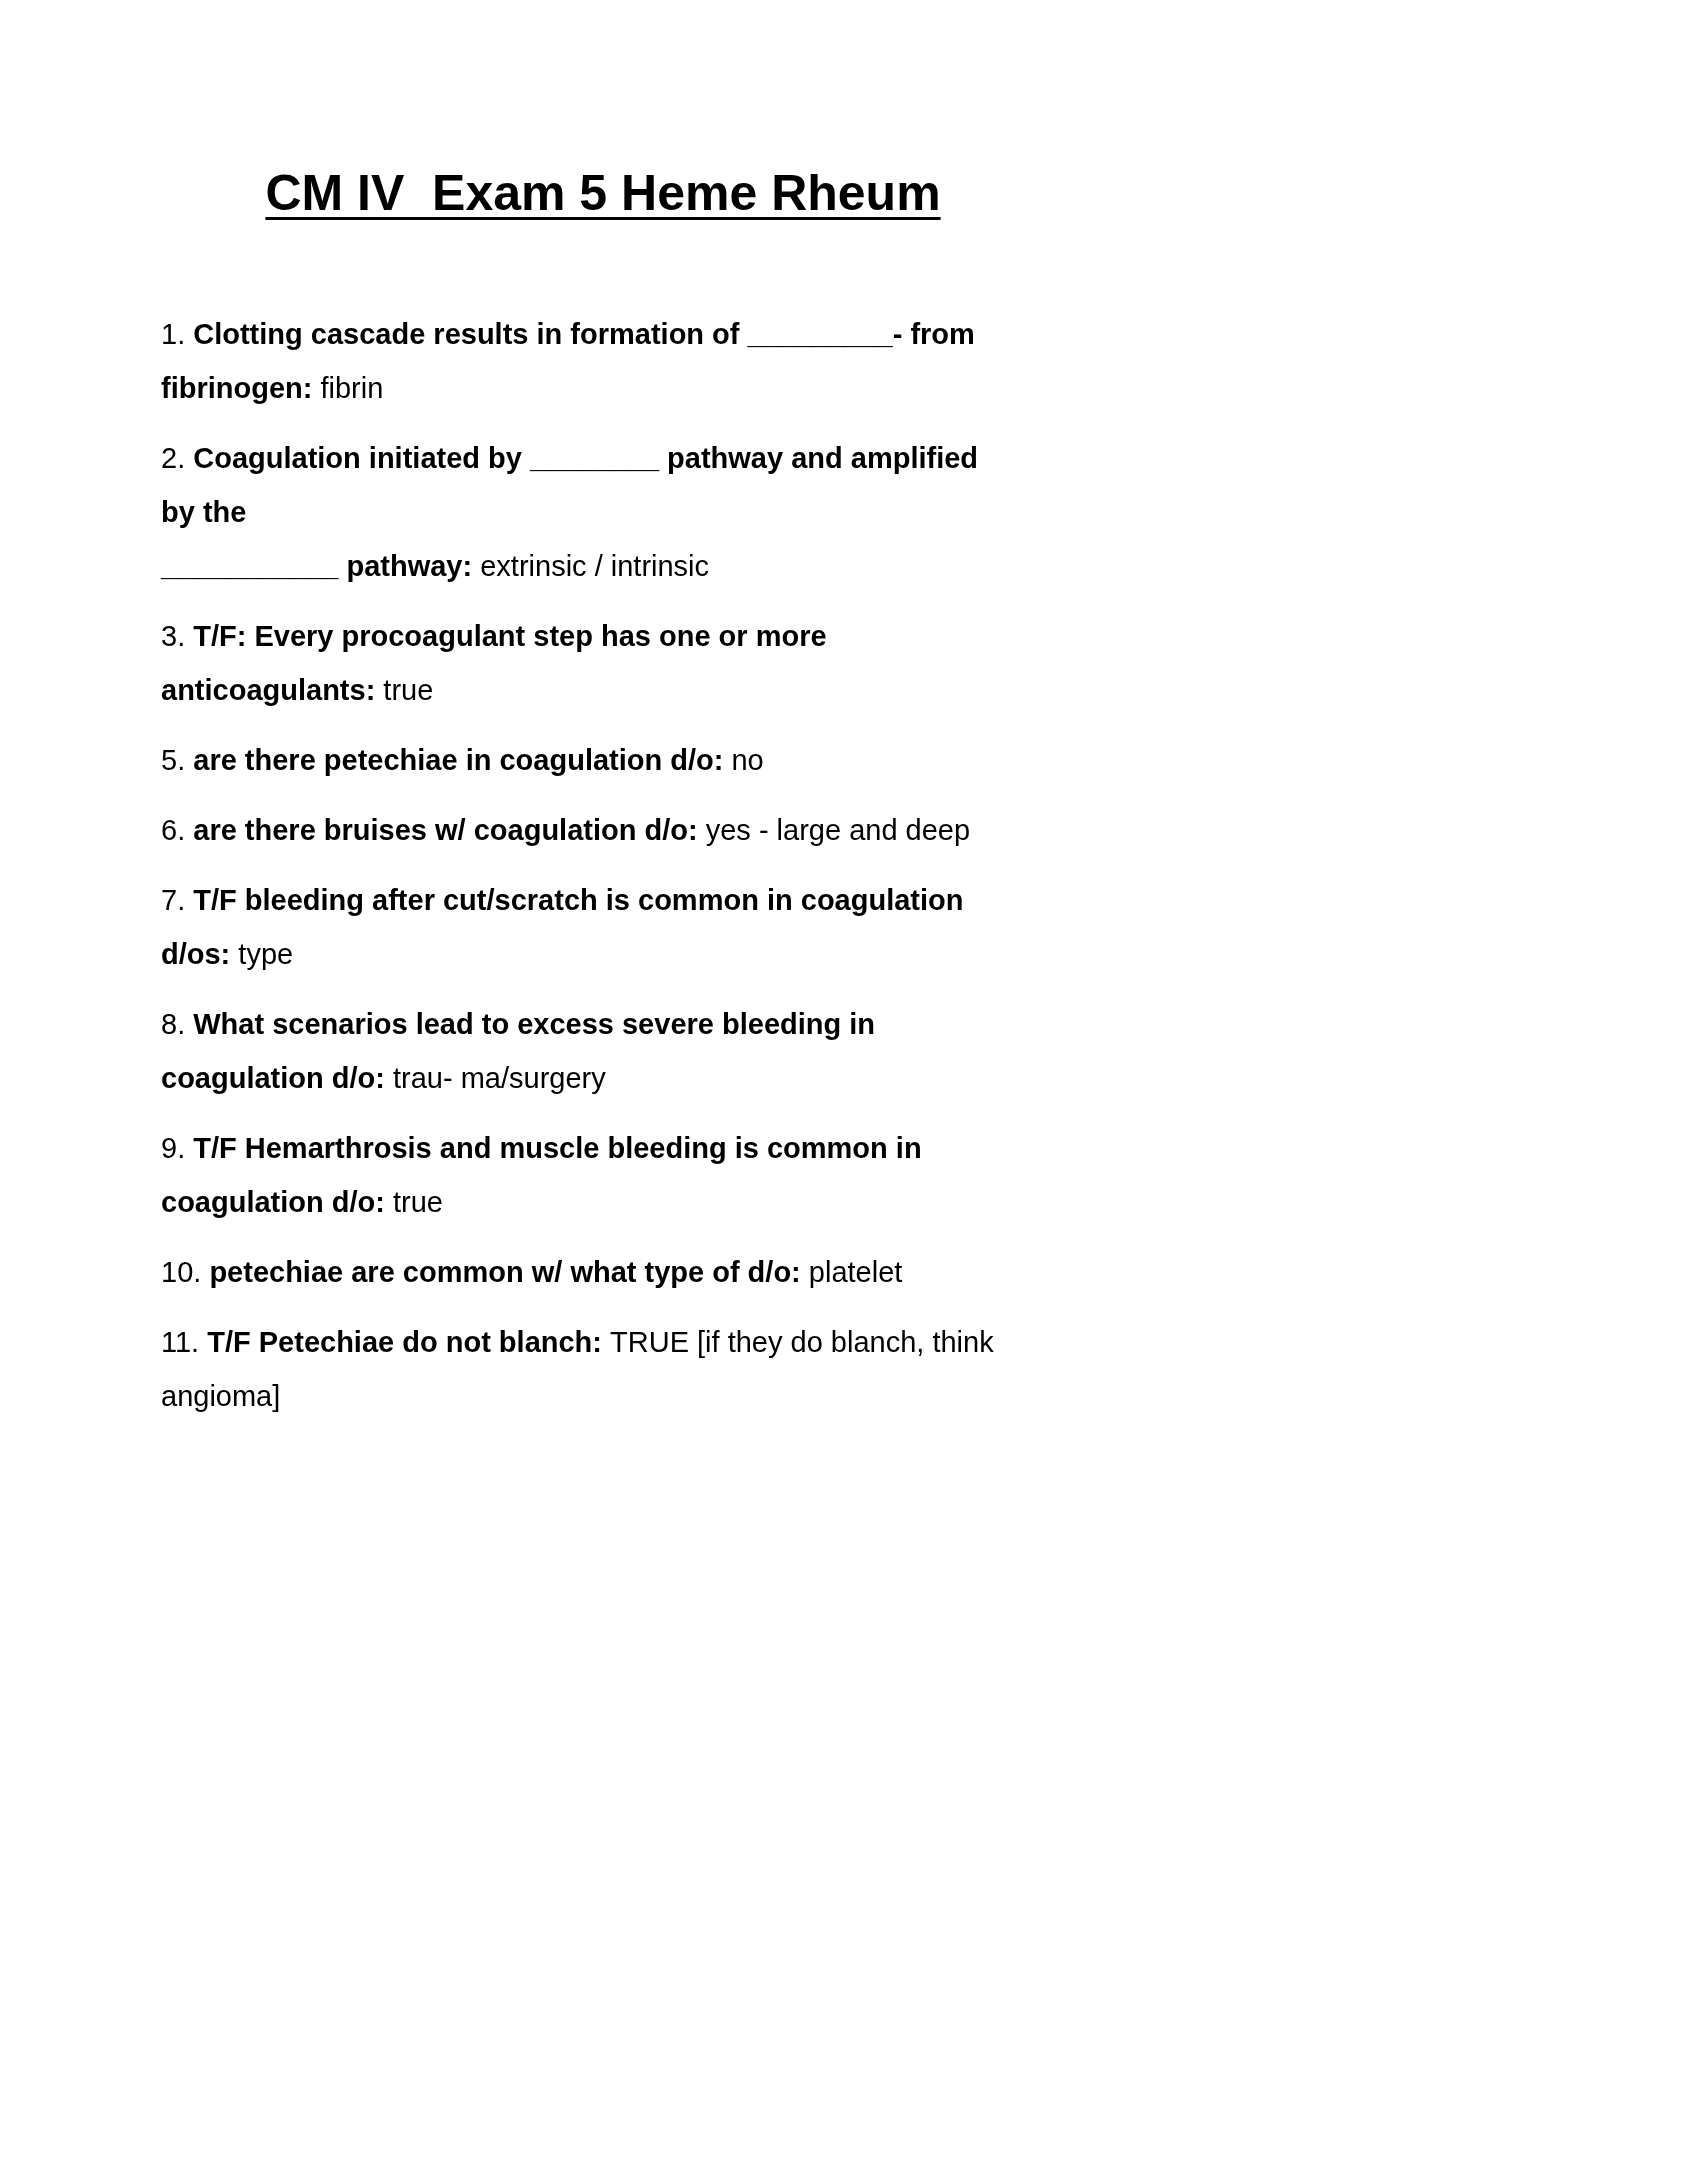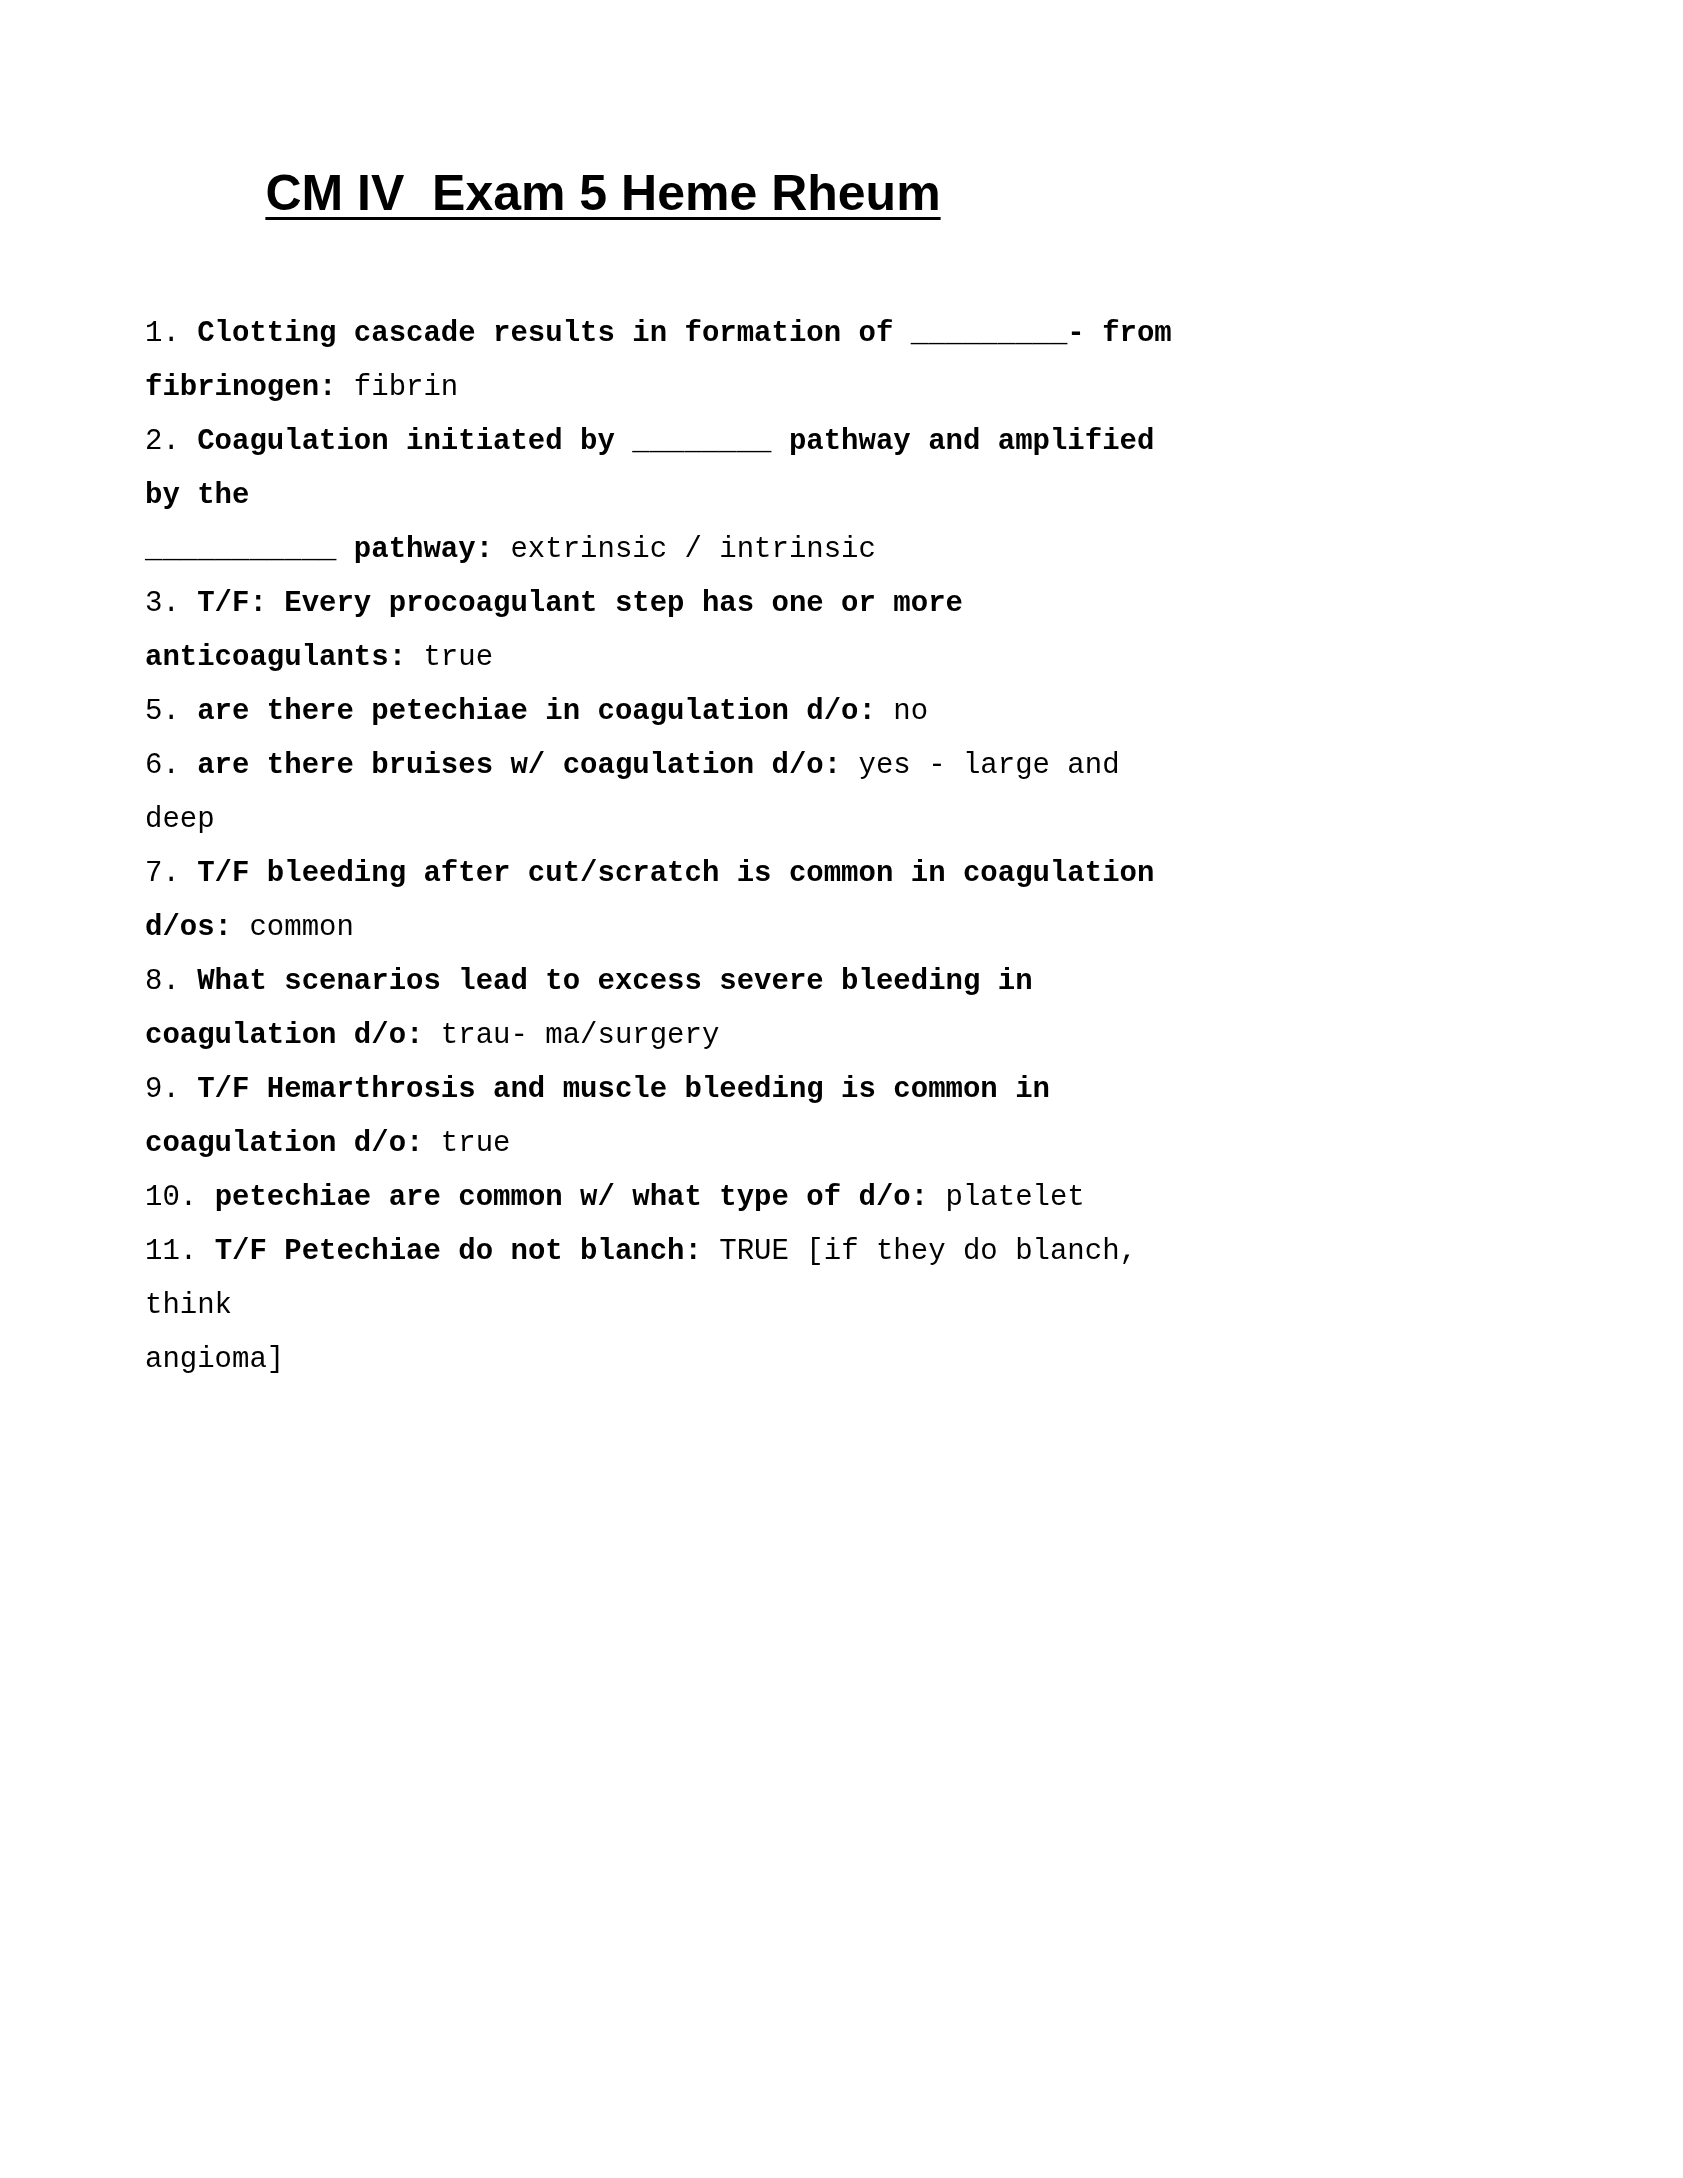--- a/index.html
+++ b/index.html
@@ -35,23 +35,22 @@
       text-underline-offset: 7px;
       white-space: pre-wrap;
     }
     .items {
       width: 1049px;
       font-size: 29px;
       line-height: 54px;
       color: #000000;
     }
     .qa {
-      margin: 0;
+      margin: 16px;
       white-space: pre-wrap;
-      font-family: Liberation Mono, monospace;
     }
     .num { font-weight: normal; }
     .q   { font-weight: bold; }
     .a   { font-weight: normal; }
   </style>
 </head>
 <body>
 
 <div class="page">
   <div class="content">
@@ -64,21 +63,21 @@
       <p class="qa"><span class="num">1. </span><b class="q">Clotting cascade results in formation of _________- from
 fibrinogen: </b><span class="a">fibrin</span></p>
       <p class="qa"><span class="num">2. </span><b class="q">Coagulation initiated by ________ pathway and amplified
 by the
 ___________ pathway: </b><span class="a">extrinsic / intrinsic</span></p>
       <p class="qa"><span class="num">3. </span><b class="q">T/F: Every procoagulant step has one or more
 anticoagulants: </b><span class="a">true</span></p>
       <p class="qa"><span class="num">5. </span><b class="q">are there petechiae in coagulation d/o: </b><span class="a">no</span></p>
       <p class="qa"><span class="num">6. </span><b class="q">are there bruises w/ coagulation d/o: </b><span class="a">yes - large and deep</span></p>
       <p class="qa"><span class="num">7. </span><b class="q">T/F bleeding after cut/scratch is common in coagulation
-d/os: </b><span class="a">common</span></p>
+d/os: </b><span class="a">type</span></p>
       <p class="qa"><span class="num">8. </span><b class="q">What scenarios lead to excess severe bleeding in
 coagulation d/o: </b><span class="a">trau- ma/surgery</span></p>
       <p class="qa"><span class="num">9. </span><b class="q">T/F Hemarthrosis and muscle bleeding is common in
 coagulation d/o: </b><span class="a">true</span></p>
       <p class="qa"><span class="num">10. </span><b class="q">petechiae are common w/ what type of d/o: </b><span class="a">platelet</span></p>
       <p class="qa"><span class="num">11. </span><b class="q">T/F Petechiae do not blanch: </b><span class="a">TRUE [if they do blanch, think
 angioma]</span></p>
     </div>
 
   </div>

